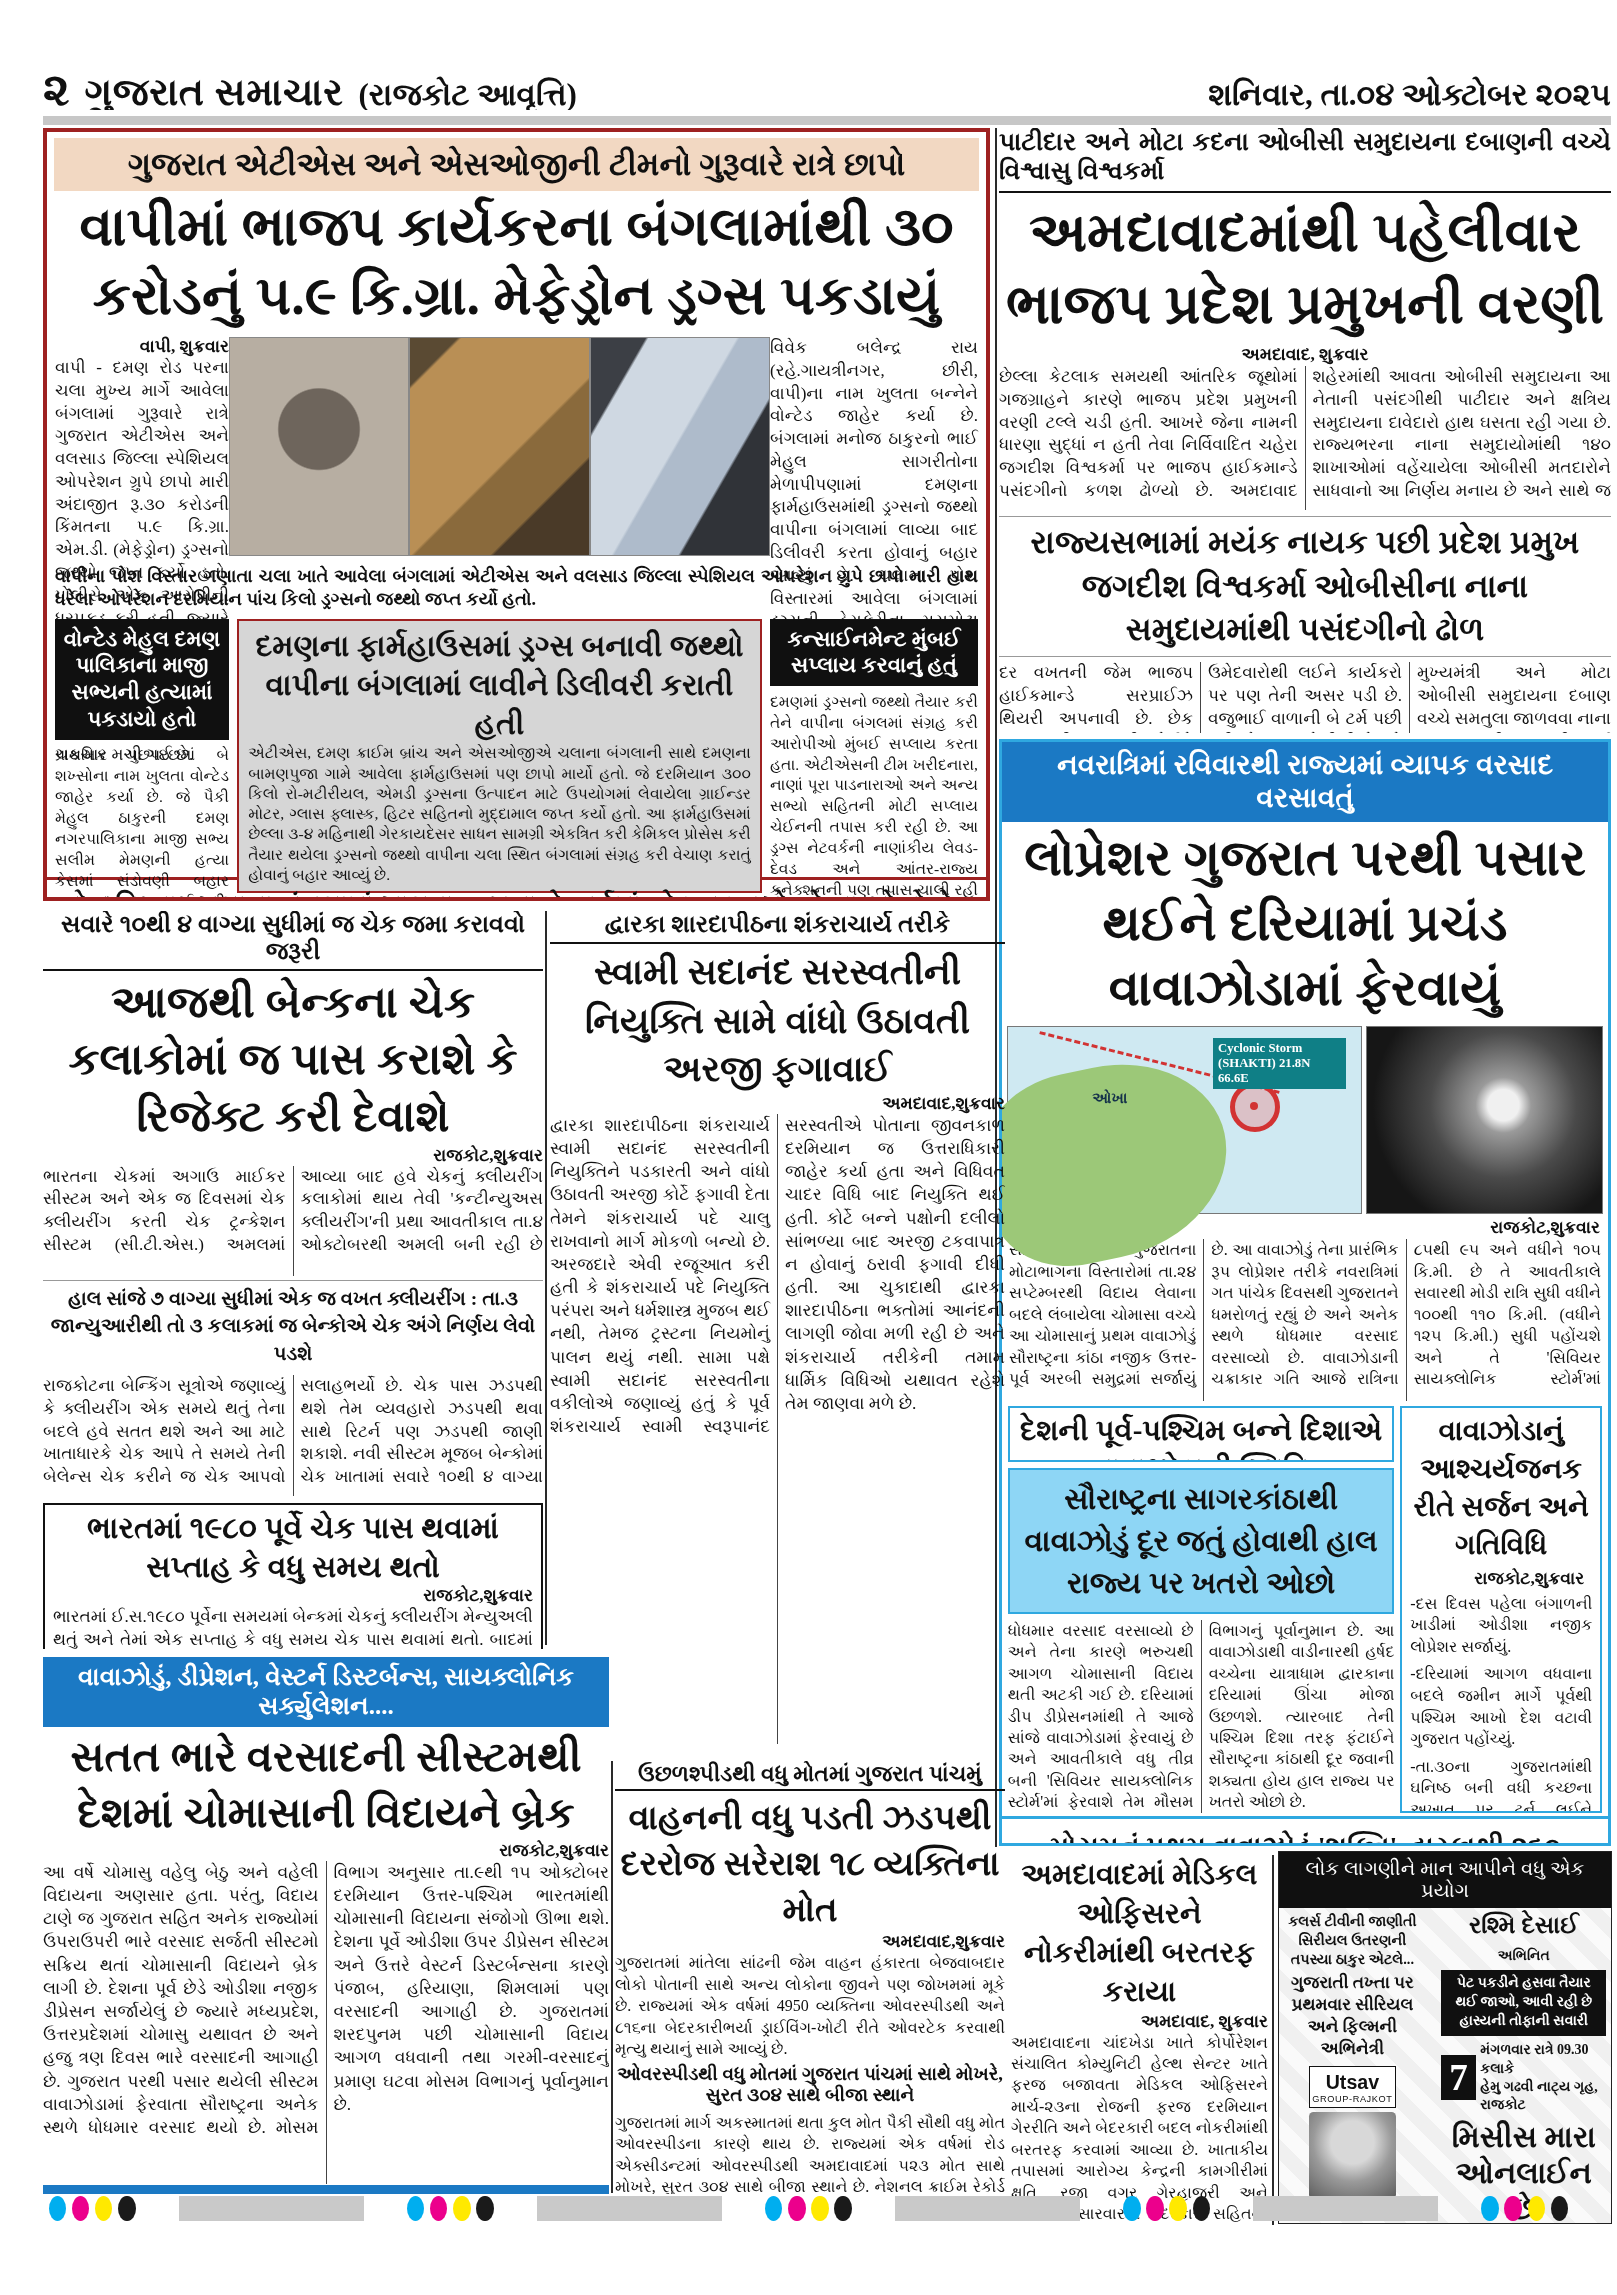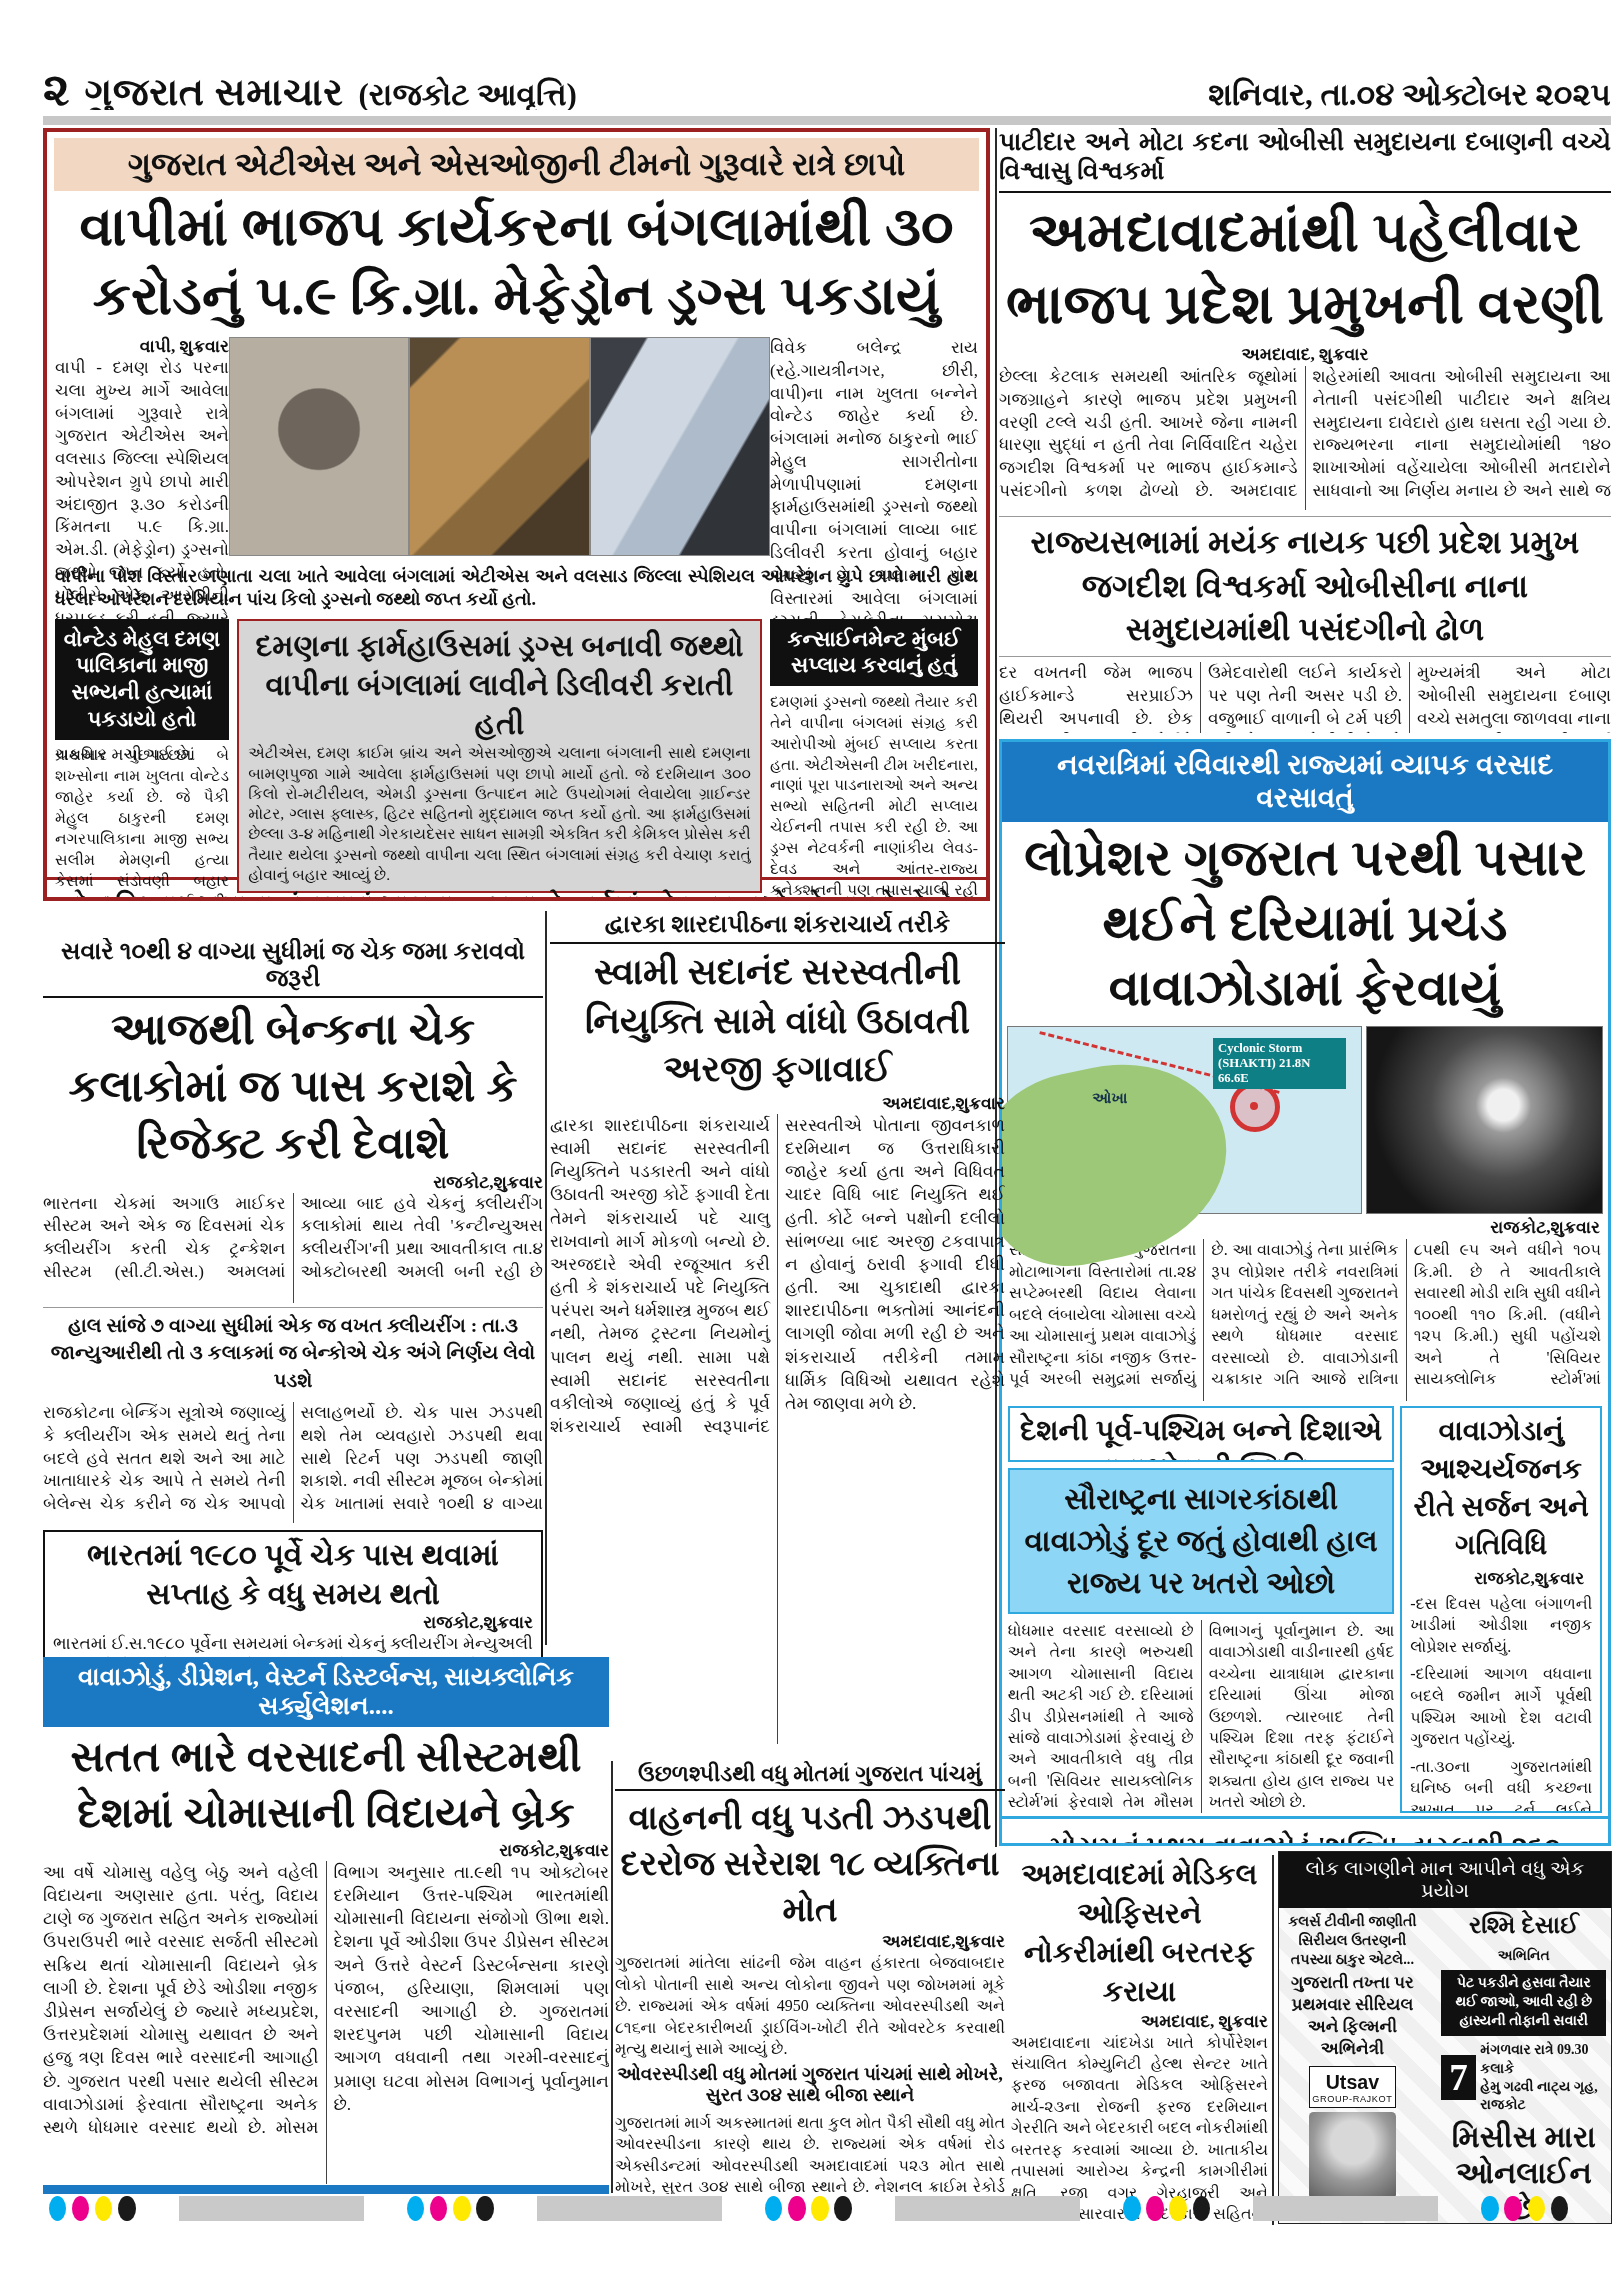--- a/index.html
+++ b/index.html
@@ -81,21 +81,21 @@
           text-align:center;line-height:1.4;padding:8px 5.8px}
   #lcol-txt{flex:1}
   #box-surprise{flex:32;border:2.9px solid #2fa8e0;padding:4.6px 8px;overflow:hidden}
   #box-surprise .t{font-size:28px;font-weight:bold;text-align:center;line-height:1.35}
   #box-surprise .dl{margin:3.5px 0}
   #box-surprise li{font-size:16px;line-height:1.35;margin-bottom:5.8px;text-align:justify;list-style:none}
   #box-surprise ul{margin:0;padding:0}
   #cyc .banner{border-top:3.5px solid #2fa8e0;padding:8px 9.2px;font-size:28px;font-weight:bold;
                text-align:center;line-height:1.4}
   
-  #check{left:43px;top:938px;width:500px;height:738px}
+  #check{left:43px;top:911px;width:500px;height:738px}
   #check .kick{font-size:24px;border-bottom:2.3px solid #111;padding-bottom:3.5px}
   #check .hl{font-size:44px;font-weight:bold;text-align:center;line-height:1.3;margin-top:3.5px}
   #check .sub{font-size:19.6px;font-weight:bold;text-align:center;line-height:1.4;margin:4.6px 0;padding:3.5px 0;border-top:1.2px solid #999}
   .subart{border:2.3px solid #111;padding:3px 8px;margin-top:7px;overflow:hidden}
   .subart .t{font-size:30px;font-weight:bold;text-align:center;line-height:1.3}
   
   #shank{left:550px;top:911px;width:455px;height:843px}
   #shank .kick{font-size:24px;border-bottom:2.3px solid #111;padding-bottom:3.5px}
   #shank .hl{font-size:36px;font-weight:bold;text-align:center;line-height:1.35;margin-top:4.6px}
   

